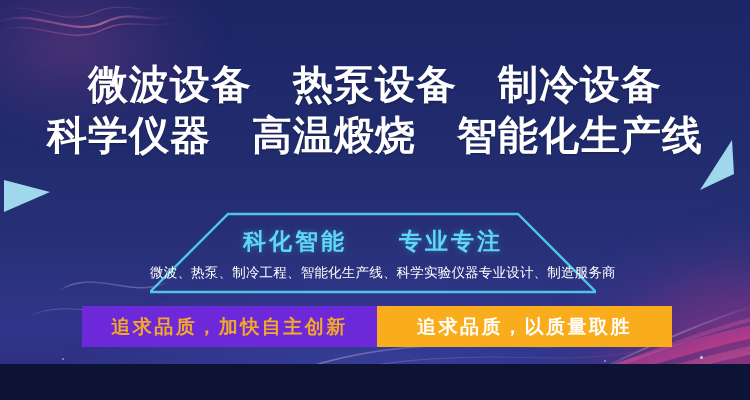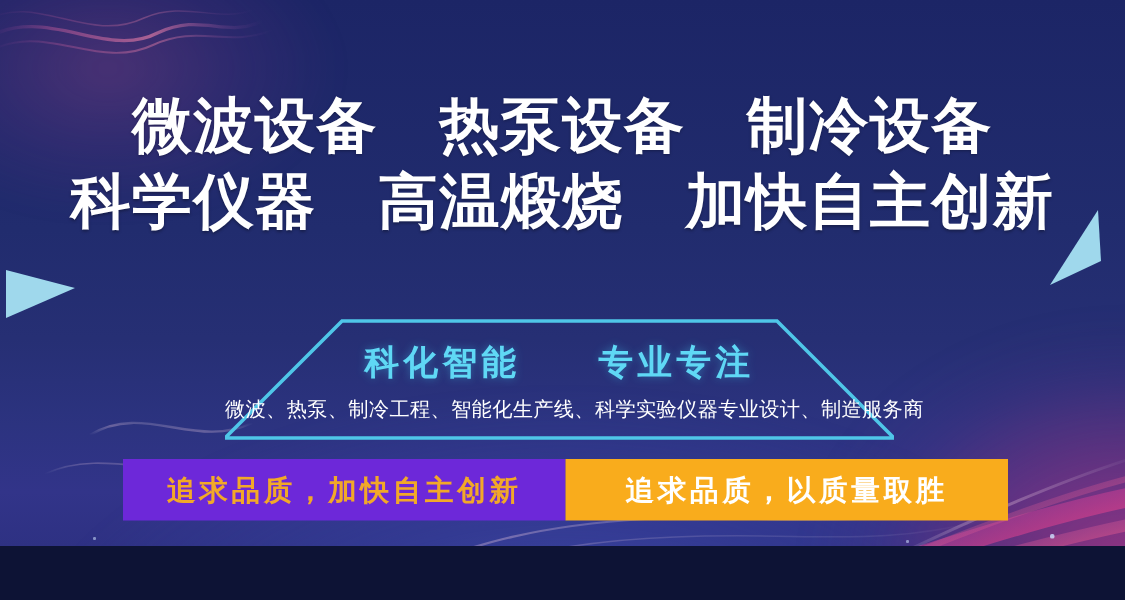--- a/index.html
+++ b/index.html
@@ -253,21 +253,21 @@
     </svg>
   </div>
   <div class="tri" style="left:694px; top:140px;">
     <svg width="40" height="52" viewBox="0 0 40 52" aria-hidden="true">
       <polygon points="38,0 40,34 6,50" fill="#9fd8ec"></polygon>
     </svg>
   </div>
 
   <div class="headline">
     <span class="line l1">微波设备　热泵设备　制冷设备</span>
-    <span class="line l2">科学仪器　高温煅烧　加快自主创新</span>
+    <span class="line l2">科学仪器　高温煅烧　智能化生产线</span>
   </div>
 
   <div class="panel">
     <svg class="outline" width="446" height="86" viewBox="0 0 446 86" aria-hidden="true">
       <polygon points="78,4 368,4 446,82 0,82" fill="none" stroke="#4fc6e8" stroke-width="2.4" stroke-linejoin="miter"></polygon>
     </svg>
     <div class="panel-text">
       <div class="panel-head">科化智能　　专业专注</div>
       <div class="panel-sub">微波、热泵、制冷工程、智能化生产线、科学实验仪器专业设计、制造服务商</div>
     </div>

